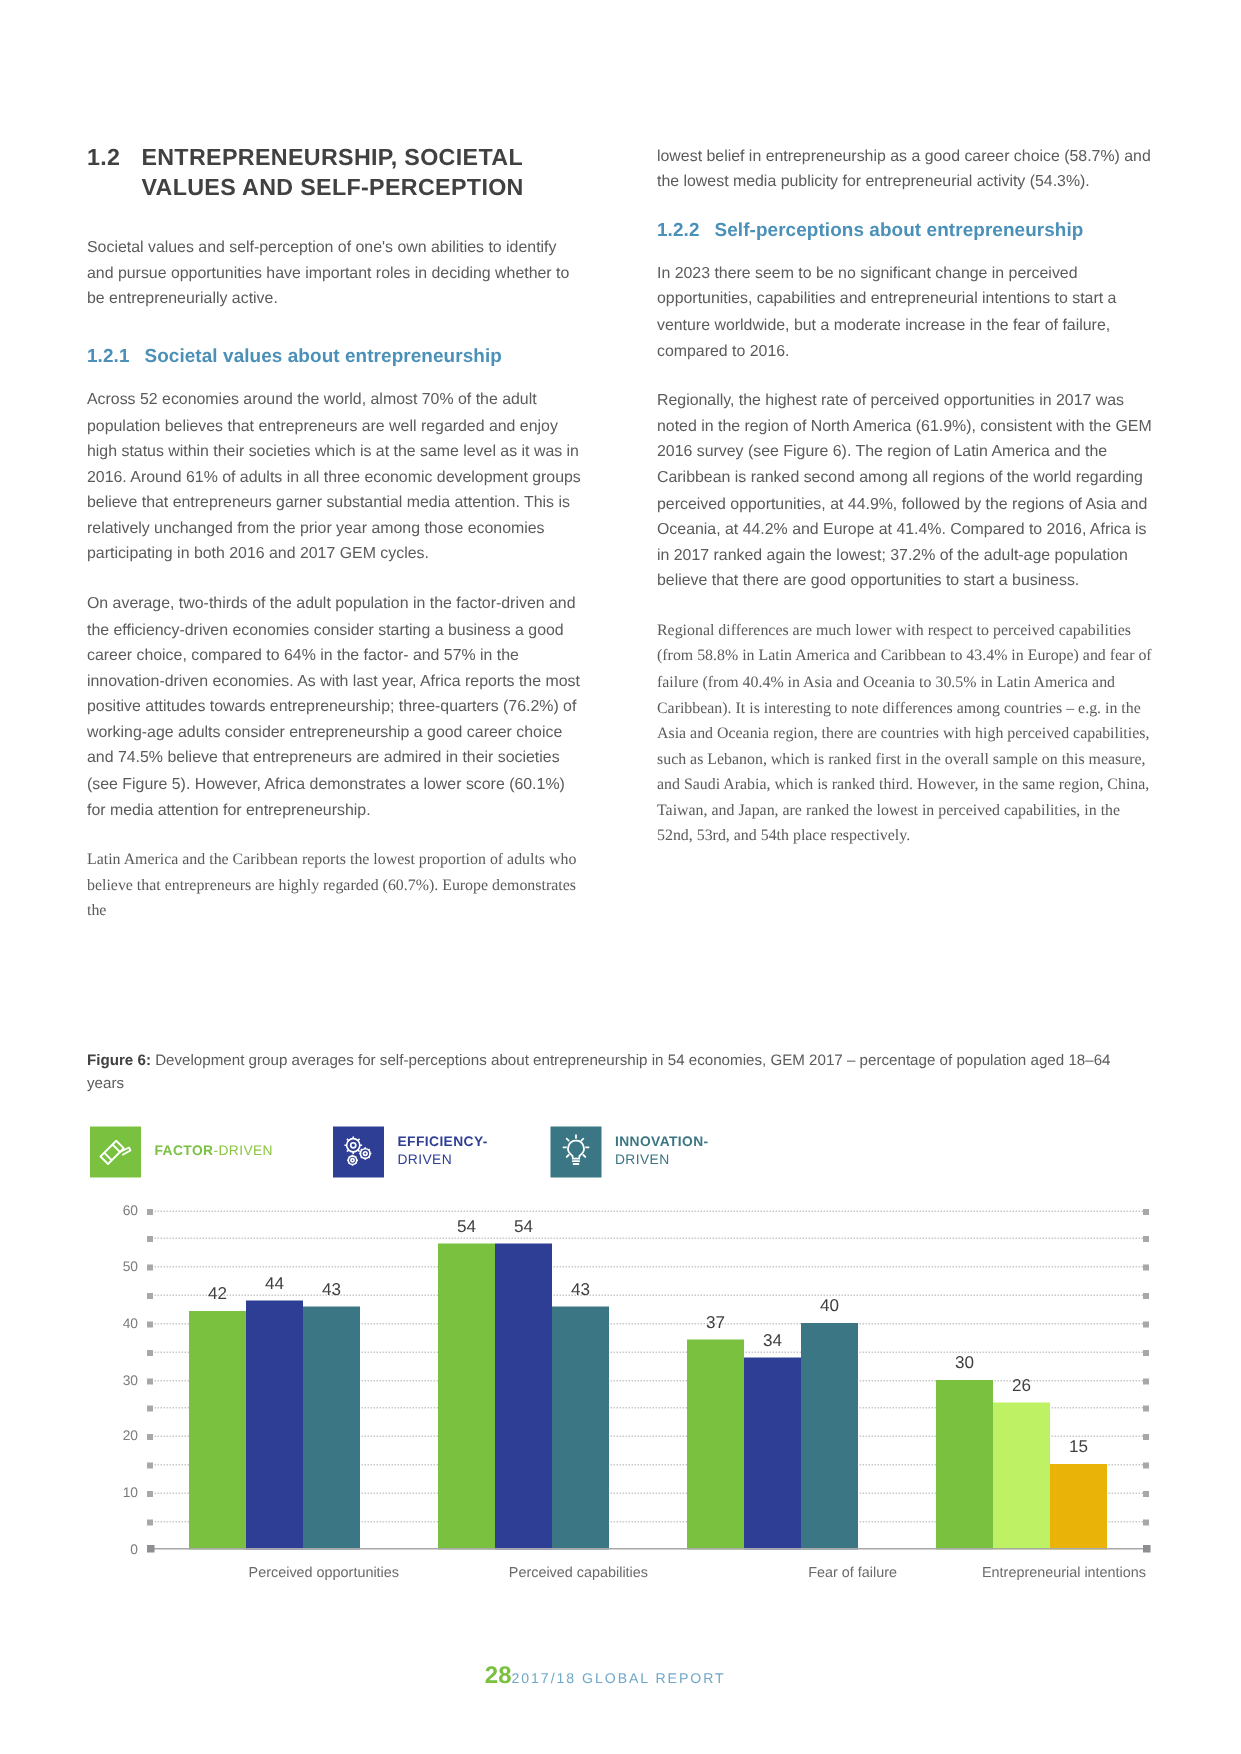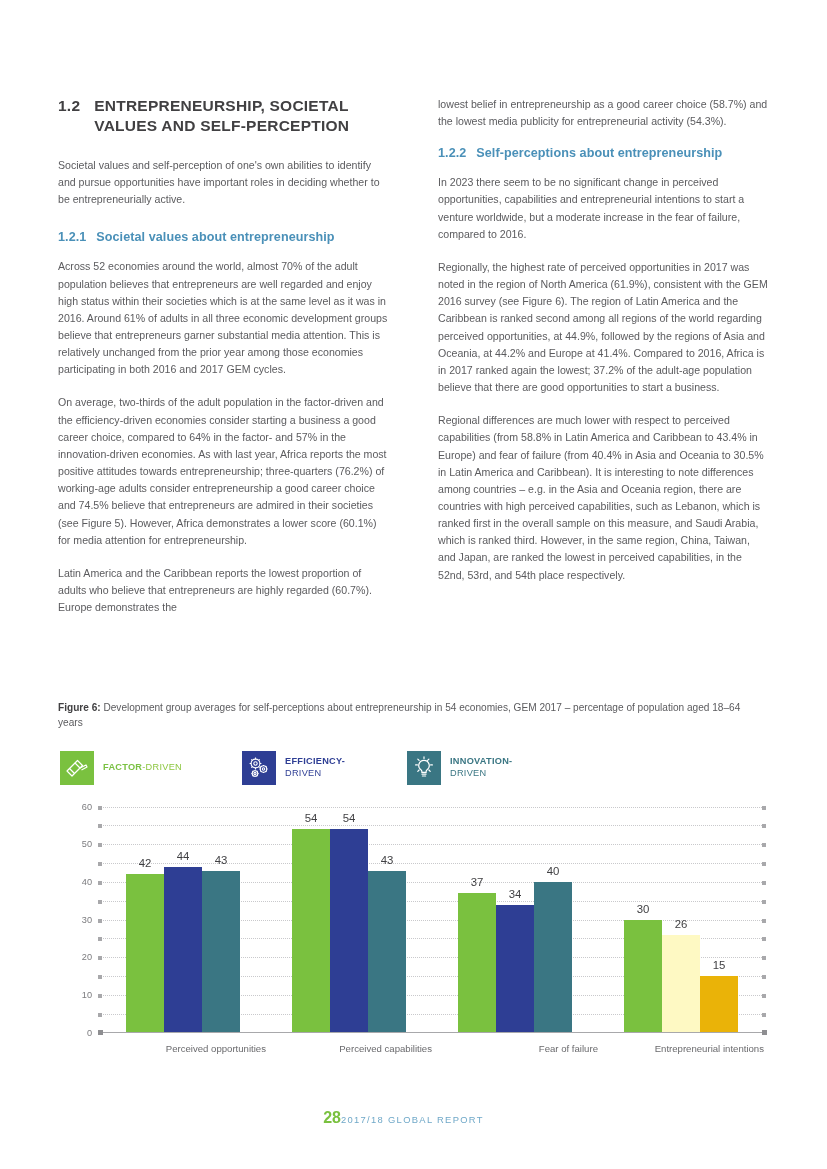--- a/index.html
+++ b/index.html
@@ -44,21 +44,21 @@
   }
   h1.section-title .num { flex: 0 0 auto; }
   h1.section-title .txt { flex: 1 1 auto; }
 
   p.body {
     margin: 0 0 16px 0;
     font-size: 10.6px;
     line-height: 1.62;
     color: #5b5b5e;
   }
-  p.body:last-child { margin-bottom: 0; }
+  p.body:last-child { margin-bottom: 0; font-family: Liberation Serif, serif; }
 
   h2.subsection {
     margin: 22px 0 14px 0;
     font-size: 12.6px;
     font-weight: bold;
     color: #4a90b8;
     display: flex;
     gap: 10px;
     letter-spacing: 0.005em;
   }
@@ -78,21 +78,20 @@
     margin-bottom: 20px;
     max-width: 706px;
   }
   .fig-caption b { color: #414042; }
 
   .legend {
     display: flex;
     align-items: flex-end;
     margin: 6px 0 14px 2px;
     height: 34px;
-    gap: 20px;
   }
   .legend-item {
     display: flex;
     align-items: center;
     gap: 9px;
   }
   .legend-item.factor { width: 162px; }
   .legend-item.efficiency { width: 145px; }
   .legend-item.innovation { width: 150px; }
   .legend-badge {
@@ -462,21 +461,21 @@
                 </div>
               </div>
             </div>
             <div class="group">
               <div class="bar-wrap">
                 <div class="bar s0" style="height: 50%; background: rgb(122, 193, 63);">
                   <span class="value">30</span>
                 </div>
               </div>
               <div class="bar-wrap">
-                <div class="bar s1" style="height: 43.3333%; background: #fef9c3;">
+                <div class="bar s1" style="height: 43.3333%; background: #bef264;">
                   <span class="value">26</span>
                 </div>
               </div>
               <div class="bar-wrap">
                 <div class="bar s2" style="height: 25%; background: #eab308;">
                   <span class="value">15</span>
                 </div>
               </div>
             </div>
           </div>

